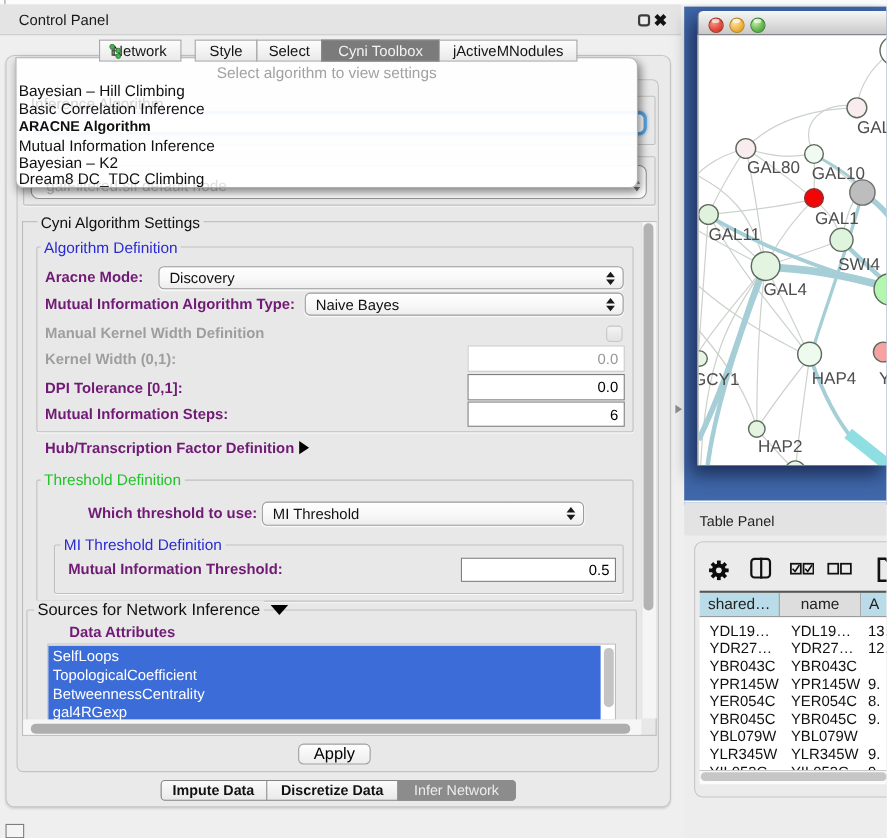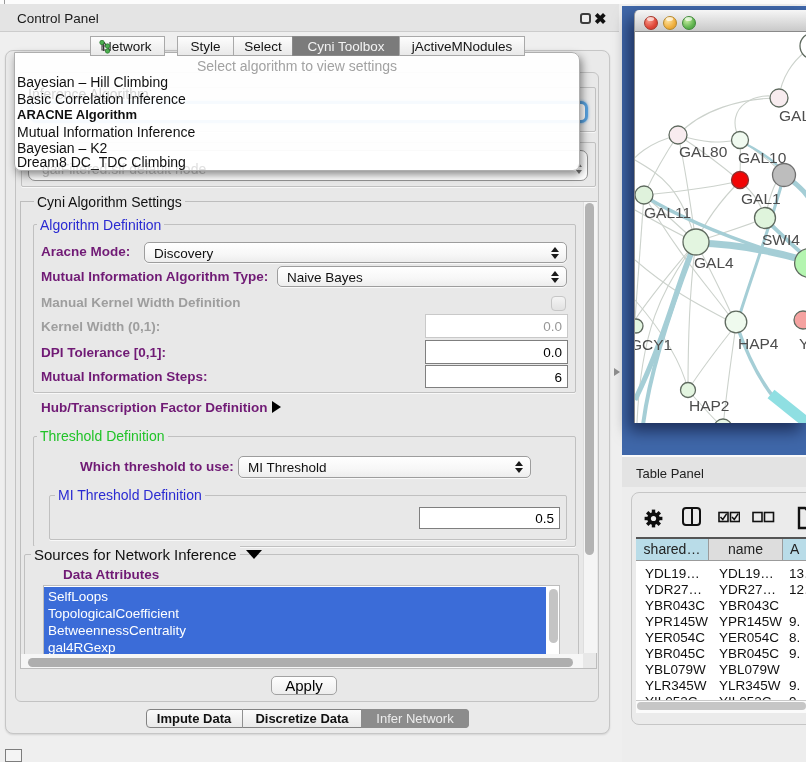--- a/index.html
+++ b/index.html
@@ -118,20 +118,21 @@
   <div class="combo" style="left:238px;top:456px;width:291px;height:20px;">
           <span class="ct">MI Threshold</span>
           <span class="arrs">
             <i class="u"></i>
             <i class="d"></i>
           </span>
         </div>
 
   <div class="grp" style="left:49px;top:494.5px;width:516px;height:43px;"></div>
   <div class="gt" style="left:55px;top:487px;color:#2a2ad2;">MI Threshold Definition</div>
+  <div class="bl" style="position:absolute;left:62px;top:510px;">Mutual Information Threshold:</div>
   <div class="fld" style="left:419px;top:507px;width:141px;height:22px;box-sizing:border-box;">
           <span>0.5</span>
         </div>
 
   <div class="grp" style="left:24px;top:553.5px;width:553px;height:120px;border-radius:2px;"></div>
   <div class="gt" style="left:31px;top:545.5px;color:#111;font-size:15px;">Sources for Network Inference</div>
   <div class="abs" style="left:246px;top:550px;width:0;height:0;border-left:8px solid transparent;border-right:8px solid transparent;border-top:9px solid #000;"></div>
 
   <div class="bl" style="position:absolute;left:37px;top:566.5px;padding-left:26px;">Data Attributes</div>
 

